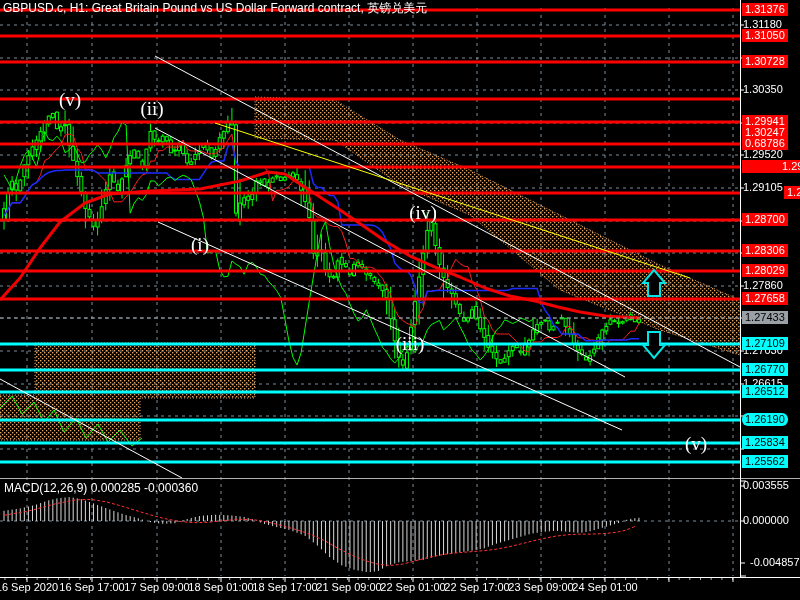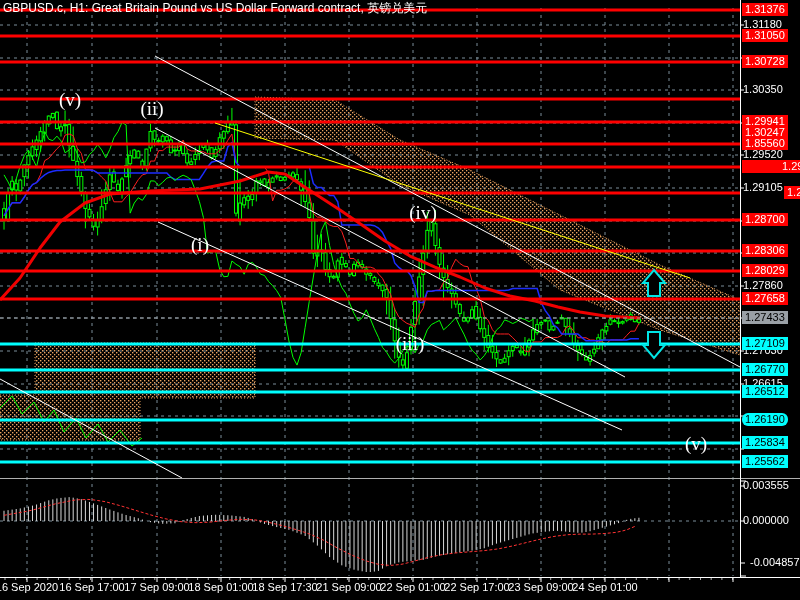--- a/index.html
+++ b/index.html
@@ -689,54 +689,55 @@
         <line x1="349" y1="578" x2="349" y2="582" stroke="#fff" stroke-width="1"></line>
         <line x1="413" y1="578" x2="413" y2="582" stroke="#fff" stroke-width="1"></line>
         <line x1="477" y1="578" x2="477" y2="582" stroke="#fff" stroke-width="1"></line>
         <line x1="541" y1="578" x2="541" y2="582" stroke="#fff" stroke-width="1"></line>
         <line x1="605" y1="578" x2="605" y2="582" stroke="#fff" stroke-width="1"></line>
         <line x1="669" y1="578" x2="669" y2="582" stroke="#fff" stroke-width="1"></line>
         <line x1="733" y1="578" x2="733" y2="582" stroke="#fff" stroke-width="1"></line>
       </g>
     </svg>
   <div id="title-ovl" class="ovl">GBPUSD.c, H1:  Great Britain Pound vs US Dollar Forward contract, 英镑兑美元</div>
+  <div id="macd-ovl" class="ovl">MACD(12,26,9) 0.000285 -0.000360</div>
   <div id="price-axis"></div>
   <div id="time-axis"></div>
 <div class="plabel plain" style="top: 18px;">1.31180</div>
     <div class="plabel plain" style="top: 83px;">1.30350</div>
     <div class="plabel plain" style="top: 148px;">1.29520</div>
     <div class="plabel plain" style="top: 181px;">1.29105</div>
     <div class="plabel plain" style="top: 279px;">1.27860</div>
     <div class="plabel plain" style="top: 344px;">1.27030</div>
     <div class="plabel plain" style="top: 377px;">1.26615</div>
     <div class="plabel plain" style="top: 479px;">0.003555</div>
     <div class="plabel plain" style="top: 514px;">0.000000</div>
     <div class="plabel plain" style="top: 556px; padding-left: 8px;">-0.004857</div>
     <div class="plabel red" style="top: 3px;">1.31376</div>
     <div class="plabel red" style="top: 29px; text-align: right;">1.31050</div>
     <div class="plabel red" style="top: 55px;">1.30728</div>
     <div class="plabel red" style="top: 82px; margin-top: 44px;">1.30247</div>
     <div class="plabel red" style="top: 115px;">1.29941</div>
-    <div class="plabel red" style="top: 137px;">1.85560</div>
+    <div class="plabel red" style="top: 137px;">0.68786</div>
     <div class="plabel red" style="top: 160px; padding-left: 40px;">1.29381</div>
     <div class="plabel red" style="top: 186px; margin-left: 42px;">1.29037</div>
     <div class="plabel red" style="top: 213px;">1.28700</div>
     <div class="plabel red" style="top: 244px;">1.28306</div>
     <div class="plabel red" style="top: 264px;">1.28029</div>
     <div class="plabel red" style="top: 292px;">1.27658</div>
     <div class="plabel cyan" style="top: 337px;">1.27109</div>
     <div class="plabel cyan" style="top: 363px;">1.26770</div>
     <div class="plabel cyan" style="top: 385px;">1.26512</div>
     <div class="plabel cyan" style="top: 413px; border-radius: 6px;">1.26190</div>
     <div class="plabel cyan" style="top: 436px;">1.25834</div>
     <div class="plabel cyan" style="top: 455px;">1.25562</div>
     <div class="plabel cur" style="top: 311px;">1.27433</div>
     <div class="tlabel" style="left: 27px;">16 Sep 2020</div>
     <div class="tlabel" style="left: 92px;">16 Sep 17:00</div>
     <div class="tlabel" style="left: 157px;">17 Sep 09:00</div>
     <div class="tlabel" style="left: 221px;">18 Sep 01:00</div>
-    <div class="tlabel" style="left: 285px;">18 Sep 17:30</div>
+    <div class="tlabel" style="left: 285px;">18 Sep 17:00</div>
     <div class="tlabel" style="left: 349px;">21 Sep 09:00</div>
     <div class="tlabel" style="left: 413px;">22 Sep 01:00</div>
     <div class="tlabel" style="left: 477px;">22 Sep 17:00</div>
     <div class="tlabel" style="left: 541px;">23 Sep 09:00</div>
     <div class="tlabel" style="left: 605px;">24 Sep 01:00</div>
   </div>
 
 </body></html>

